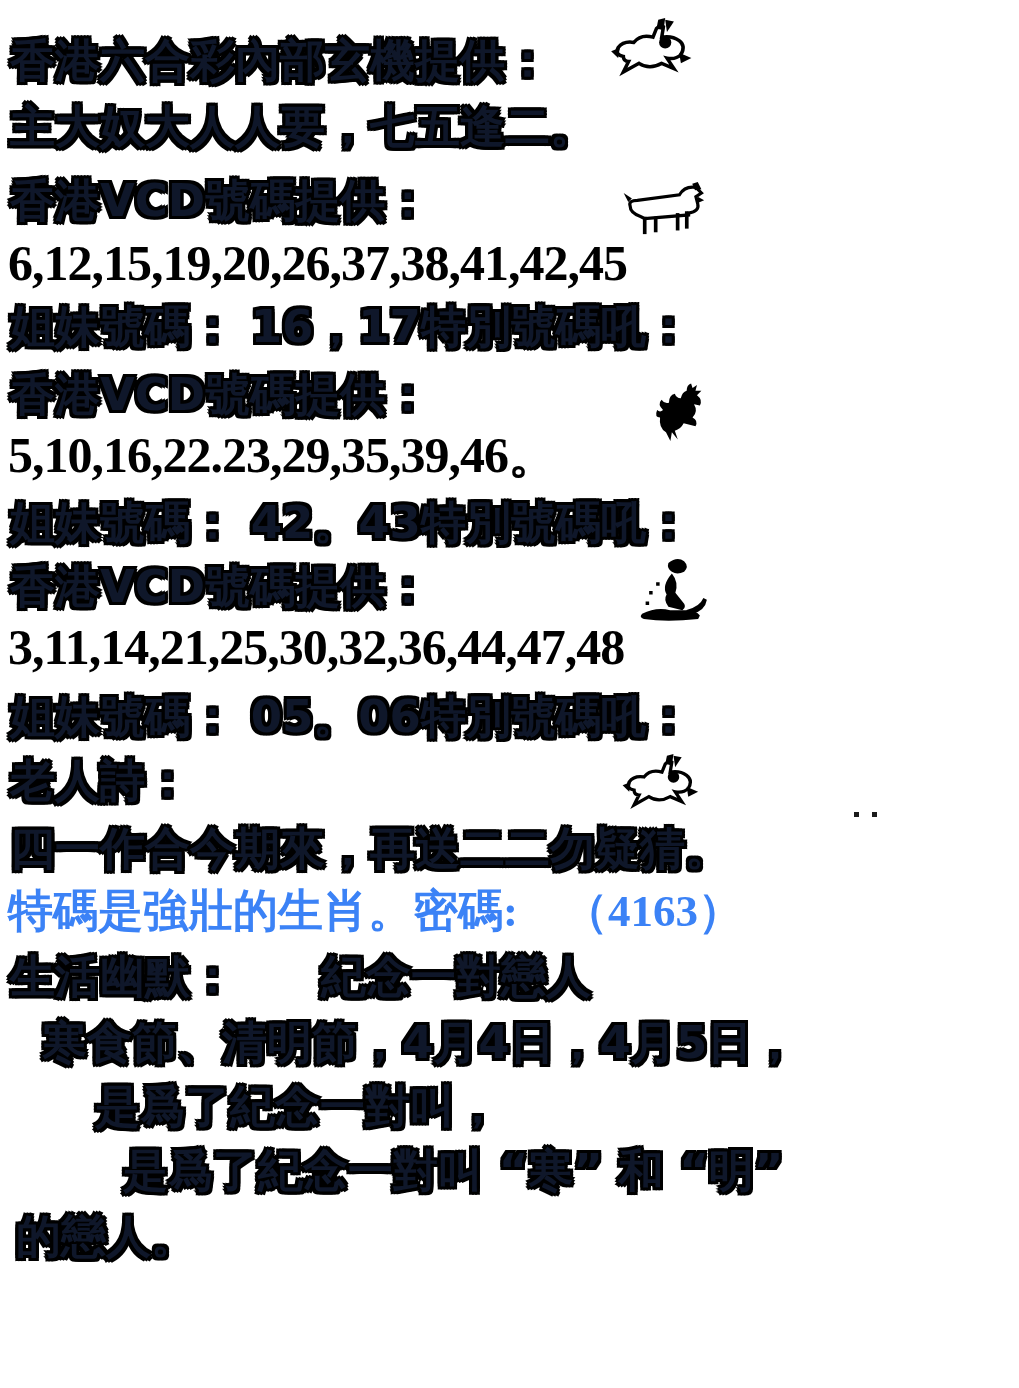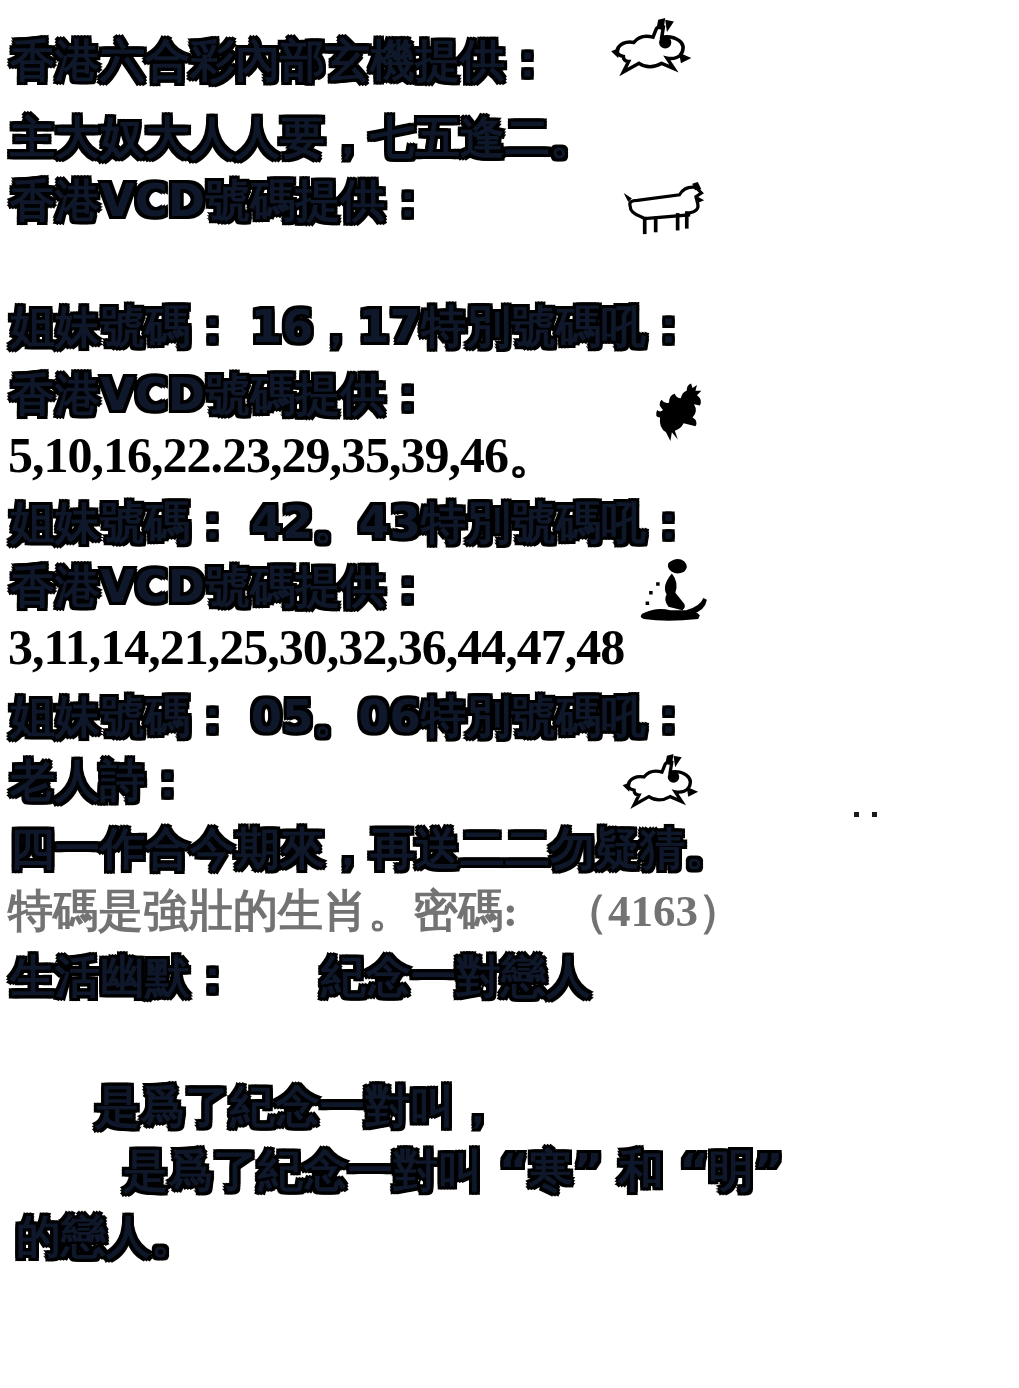--- a/index.html
+++ b/index.html
@@ -31,25 +31,25 @@
     font-size: 50px;
     line-height: 58px;
     letter-spacing: -1px;
     color: #000;
   }
   .serif-cn {
     font-family: "Liberation Serif", "DejaVu Serif", serif;
     font-weight: 600;
     font-size: 45px;
     line-height: 58px;
-    color: #737373;
+    color: #3b82f6;
   }
 
   .l1  { top: 32px; }
-  .l2  { top: 109px; }
+  .l2  { top: 102px; font-family: Liberation Mono, monospace; }
   .l3  { top: 172px; }
   .l4  { top: 234px; left: 8px; }
   .l5  { top: 298px; }
   .l6  { top: 366px; }
   .l7  { top: 426px; left: 8px; }
   .l8  { top: 494px; }
   .l9  { top: 558px; }
   .l10 { top: 618px; left: 8px; }
   .l11 { top: 688px; }
   .l12 { top: 752px; }
@@ -77,35 +77,37 @@
 </style>
 </head>
 <body>
 
 <div class="page">
 
   <div class="line bubble l1">香港六合彩內部玄機提供：</div>
   <div class="line bubble l2">主大奴大人人要，七五逢二。</div>
 
   <div class="line bubble l3">香港VCD號碼提供：</div>
+  <div class="line serif-num l4">6,12,15,19,20,26,37,38,41,42,45</div>
   <div class="line bubble l5">姐妹號碼： 16，17特別號碼吼：</div>
 
   <div class="line bubble l6">香港VCD號碼提供：</div>
   <div class="line serif-num l7">5,10,16,22.23,29,35,39,46。</div>
   <div class="line bubble l8">姐妹號碼： 42。43特別號碼吼：</div>
 
   <div class="line bubble l9">香港VCD號碼提供：</div>
   <div class="line serif-num l10">3,11,14,21,25,30,32,36,44,47,48</div>
   <div class="line bubble l11">姐妹號碼： 05。06特別號碼吼：</div>
 
   <div class="line bubble l13">四一作合今期來，再送二二勿疑猜。</div>
   <div class="line bubble l12">老人詩：</div>
   <div class="line serif-cn l14">特碼是強壯的生肖。密碼:　（4163）</div>
 
   <div class="line bubble l15"><span>生活幽默：</span><span class="humor-headline">紀念一對戀人</span></div>
+  <div class="line bubble l16">寒食節、清明節，4月4日，4月5日，</div>
   <div class="line bubble l17">是爲了紀念一對叫，</div>
   <div class="line bubble l18">是爲了紀念一對叫 “寒” 和 “明”</div>
   <div class="line bubble l19">的戀人。</div>
 
   <div class="animal rabbit-1">
     <svg viewBox="0 0 100 78" xmlns="http://www.w3.org/2000/svg">
       <path d="M16 44 Q6 42 10 34 Q16 26 28 28 Q36 18 50 22 L54 12 Q58 8 62 10 L60 22 Q72 20 80 26 Q88 32 82 42 Q76 48 66 46 L74 58 L60 52 Q46 60 34 52 L16 62 L22 50 Q16 50 16 44 Z" fill="#fff" stroke="#000" stroke-width="4"></path>
       <path d="M56 2 L64 0 L62 14 L54 12 Z" fill="#000"></path>
       <path d="M64 2 L74 4 L66 16 Z" fill="#000"></path>
       <circle cx="64" cy="28" r="7" fill="#000"></circle>

